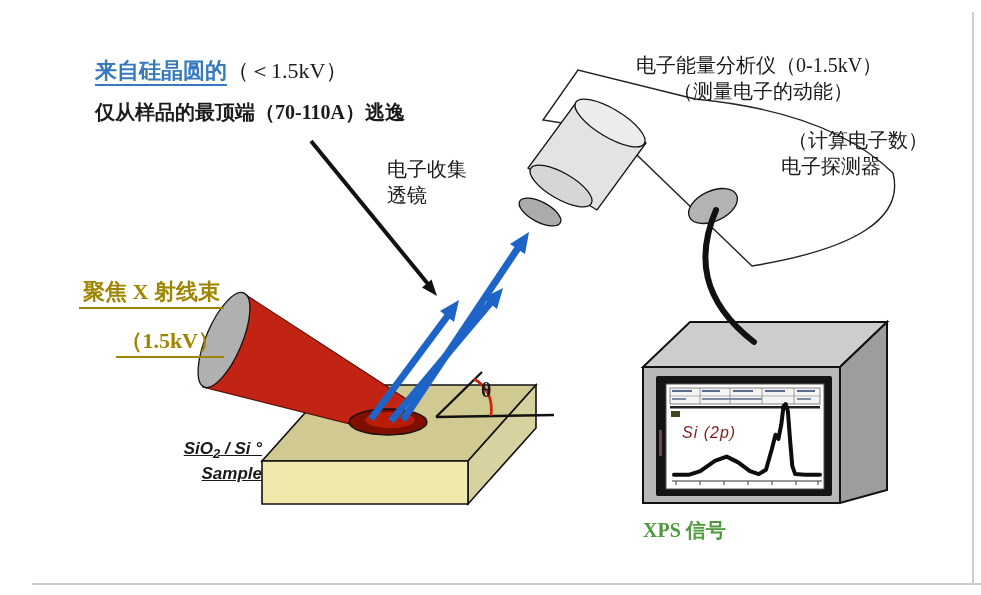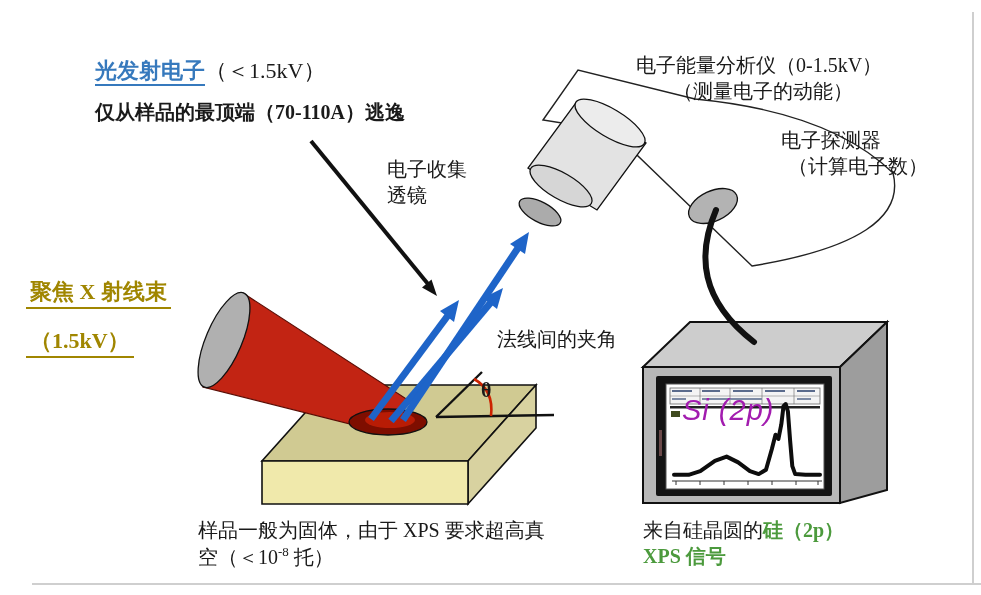--- a/index.html
+++ b/index.html
@@ -5,25 +5,25 @@
   html,body{margin:0;padding:0;background:#ffffff;}
   #stage{position:relative;width:981px;height:595px;background:#ffffff;overflow:hidden;
          font-family:"Liberation Serif","DejaVu Serif",serif;}
   #diagram-svg{position:absolute;left:0;top:0;z-index:1;}
   .label{position:absolute;z-index:5;color:#1a1a1a;white-space:nowrap;line-height:1.32;font-size:20px;}
   .title{font-size:22px;}
   .u-blue{color:#3679bd;font-weight:bold;border-bottom:2px solid #3679bd;padding-bottom:1px;}
   .gold{color:#a08600;font-weight:bold;}
   .gold-u{display:inline-block;border-bottom:2px solid #a08600;padding:0 4px 1px 4px;}
   .green{color:#4c9a3d;font-weight:bold;}
-  .center{text-align:left;text-decoration:underline;}
+  .center{text-align:right;text-decoration:underline;}
   .sample-label{font-family:"Liberation Sans","DejaVu Sans",sans-serif;font-style:italic;font-weight:bold;
                 font-size:17px;line-height:1.25;}
   .screen-title{font-family:"Liberation Sans","DejaVu Sans",sans-serif;font-style:italic;
-                font-size:29px;color:#a21caf;letter-spacing:1px;}
+                font-size:16px;color:#7f1d1d;letter-spacing:1px;margin-top:31px;}
   .theta{font-size:20px;font-weight:bold;}
   sup.small,sub.small{font-size:13px;}
   .edge{position:absolute;background:#cfcfcf;z-index:0;}
 </style>
 </head>
 <body>
 
 <div id="stage">
 
   <div class="edge" style="left:32px;top:583px;width:949px;height:2px;"></div>
@@ -123,57 +123,55 @@
         <polygon points="503,288 497,309 483,298" fill="#1e64c8"></polygon>
       </g>
       <g>
         <line x1="403" y1="420" x2="520" y2="245" stroke="#1e64c8" stroke-width="7"></line>
         <polygon points="529,232 525,254 510,244" fill="#1e64c8"></polygon>
       </g>
     </g>
   </svg>
 
   <div class="label title" style="left:95px;top:56px;">
-    <span class="u-blue">光发射电子</span><span>（＜1.5kV）</span>
+    <span class="u-blue">来自硅晶圆的</span><span>（＜1.5kV）</span>
   </div>
 
   <div class="label" style="left:95px;top:99px;font-weight:bold;">仅从样品的最顶端（70-110A）逃逸</div>
 
   <div class="label" style="left:636px;top:52px;">
     <div>电子能量分析仪（0-1.5kV）</div>
     <div style="margin-left:8px;text-align:center;">（测量电子的动能）</div>
   </div>
 
   <div class="label" style="left:781px;top:127px;">
+    <div style="margin-left:7px;">（计算电子数）</div>
     <div>电子探测器</div>
-    <div style="margin-left:7px;">（计算电子数）</div>
   </div>
 
   <div class="label" style="left:387px;top:156px;">
     <div>电子收集</div>
     <div>透镜</div>
   </div>
 
   <div class="label title center gold" style="left:26px;top:277px;width:198px;">
     <div><span class="gold-u">聚焦 X 射线束</span></div>
     <div style="margin-top:17px;"><span class="gold-u">（1.5kV）</span></div>
   </div>
 
   <div class="label" style="left:497px;top:326px;">
-    <div>法线间的夹角</div>
   </div>
 
   <div class="label theta" style="left:481px;top:377px;">θ</div>
 
-
-  <div class="label" style="left:198px;top:517px;">
-    <div>样品一般为固体，由于 XPS 要求超高真</div>
-    <div><span>空（＜10</span><sup class="small">-8</sup><span> 托）</span></div>
+  <div class="label sample-label center" style="left:138px;top:438px;width:124px;">
+    <div><span>SiO</span><sub class="small">2</sub><span> / Si °</span></div>
+    <div>Sample</div>
   </div>
 
+
   <div class="label" style="left:643px;top:517px;">
-    <div><span>来自硅晶圆的</span><span class="green">硅（2p）</span></div>
     <div class="green">XPS 信号</div>
   </div>
 
   <div class="label screen-title" style="left:682px;top:391px;">Si (2p)</div>
 
 </div>
 
 </body></html>

